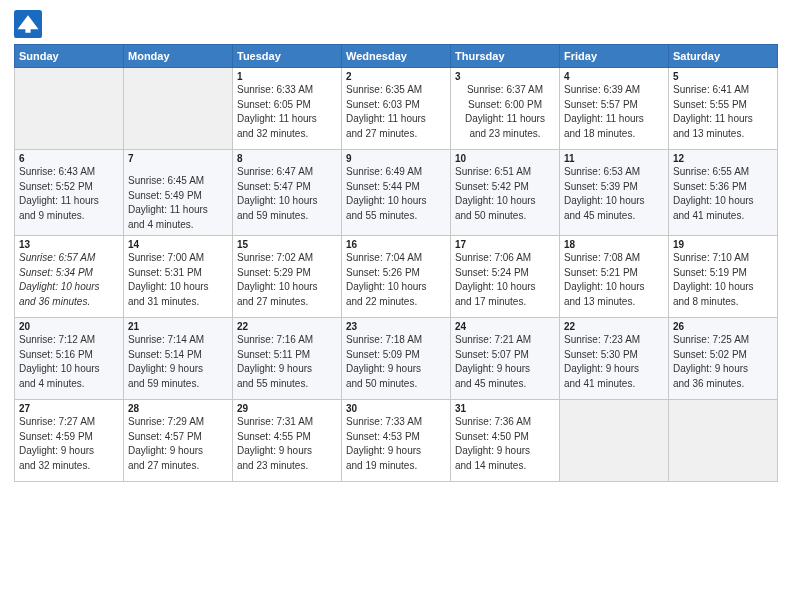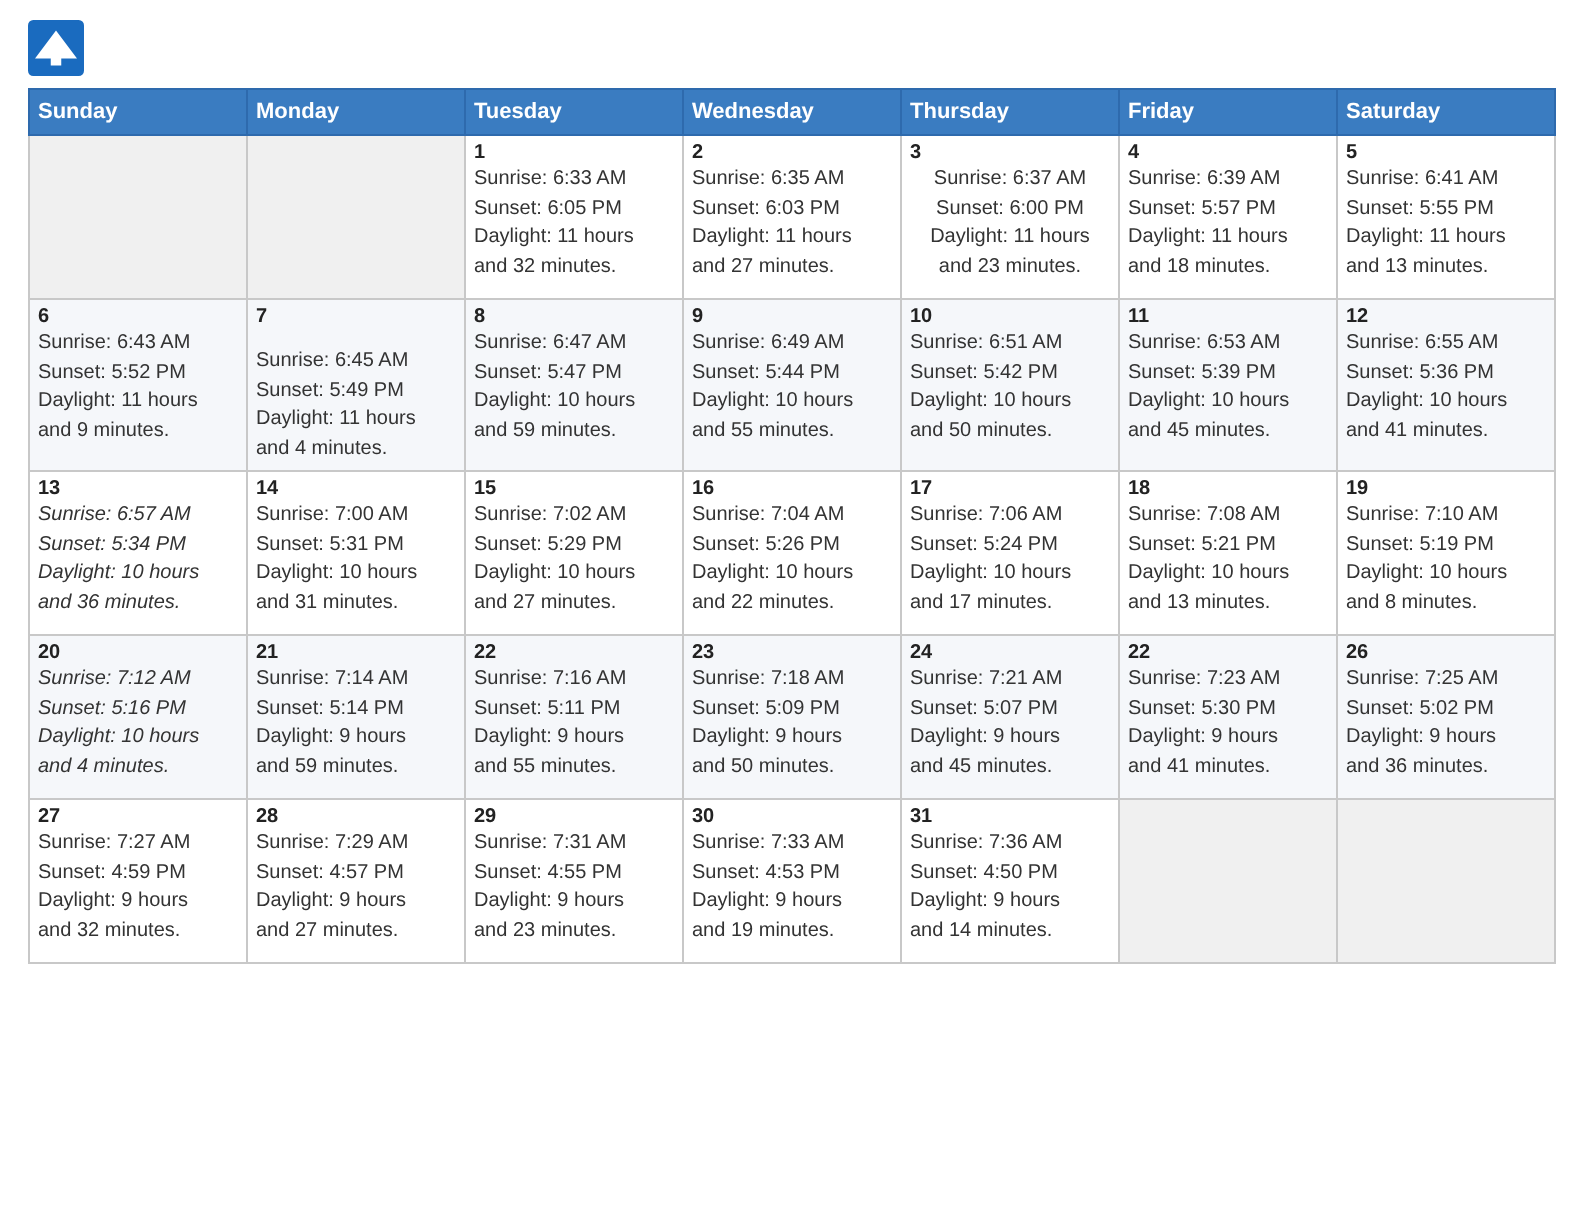--- a/index.html
+++ b/index.html
@@ -263,21 +263,21 @@
             <span class="day-num">19</span>
             <div class="day-detail" style="white-space: pre-line;">Sunrise: 7:10 AM
 Sunset: 5:19 PM
 Daylight: 10 hours
 and 8 minutes.</div>
           </td>
         </tr>
         <tr>
           <td>
             <span class="day-num">20</span>
-            <div class="day-detail" style="white-space: pre-line; font-style: italic;">Sunrise: 7:12 AM
+            <div class="day-detail" style="white-space: pre-line;">Sunrise: 7:12 AM
 Sunset: 5:16 PM
 Daylight: 10 hours
 and 4 minutes.</div>
           </td>
           <td>
             <span class="day-num">21</span>
             <div class="day-detail" style="white-space: pre-line;">Sunrise: 7:14 AM
 Sunset: 5:14 PM
 Daylight: 9 hours
 and 59 minutes.</div>

